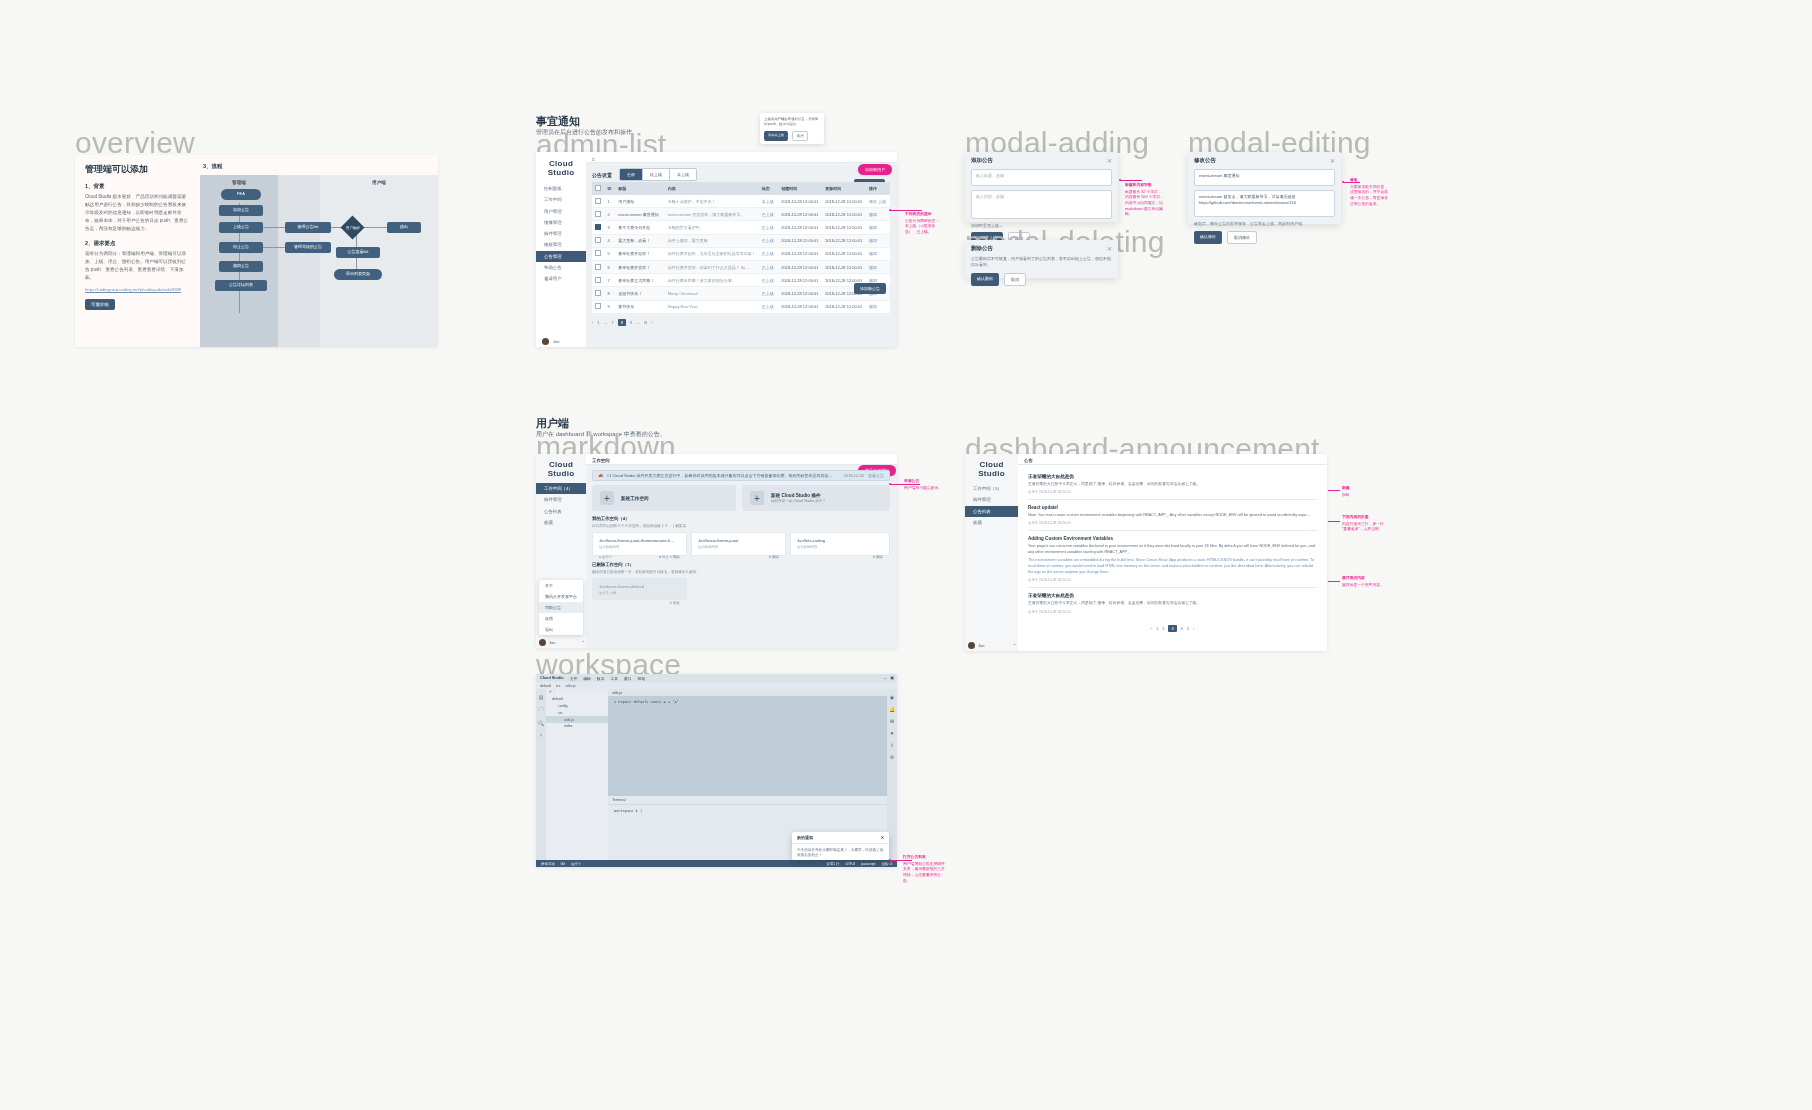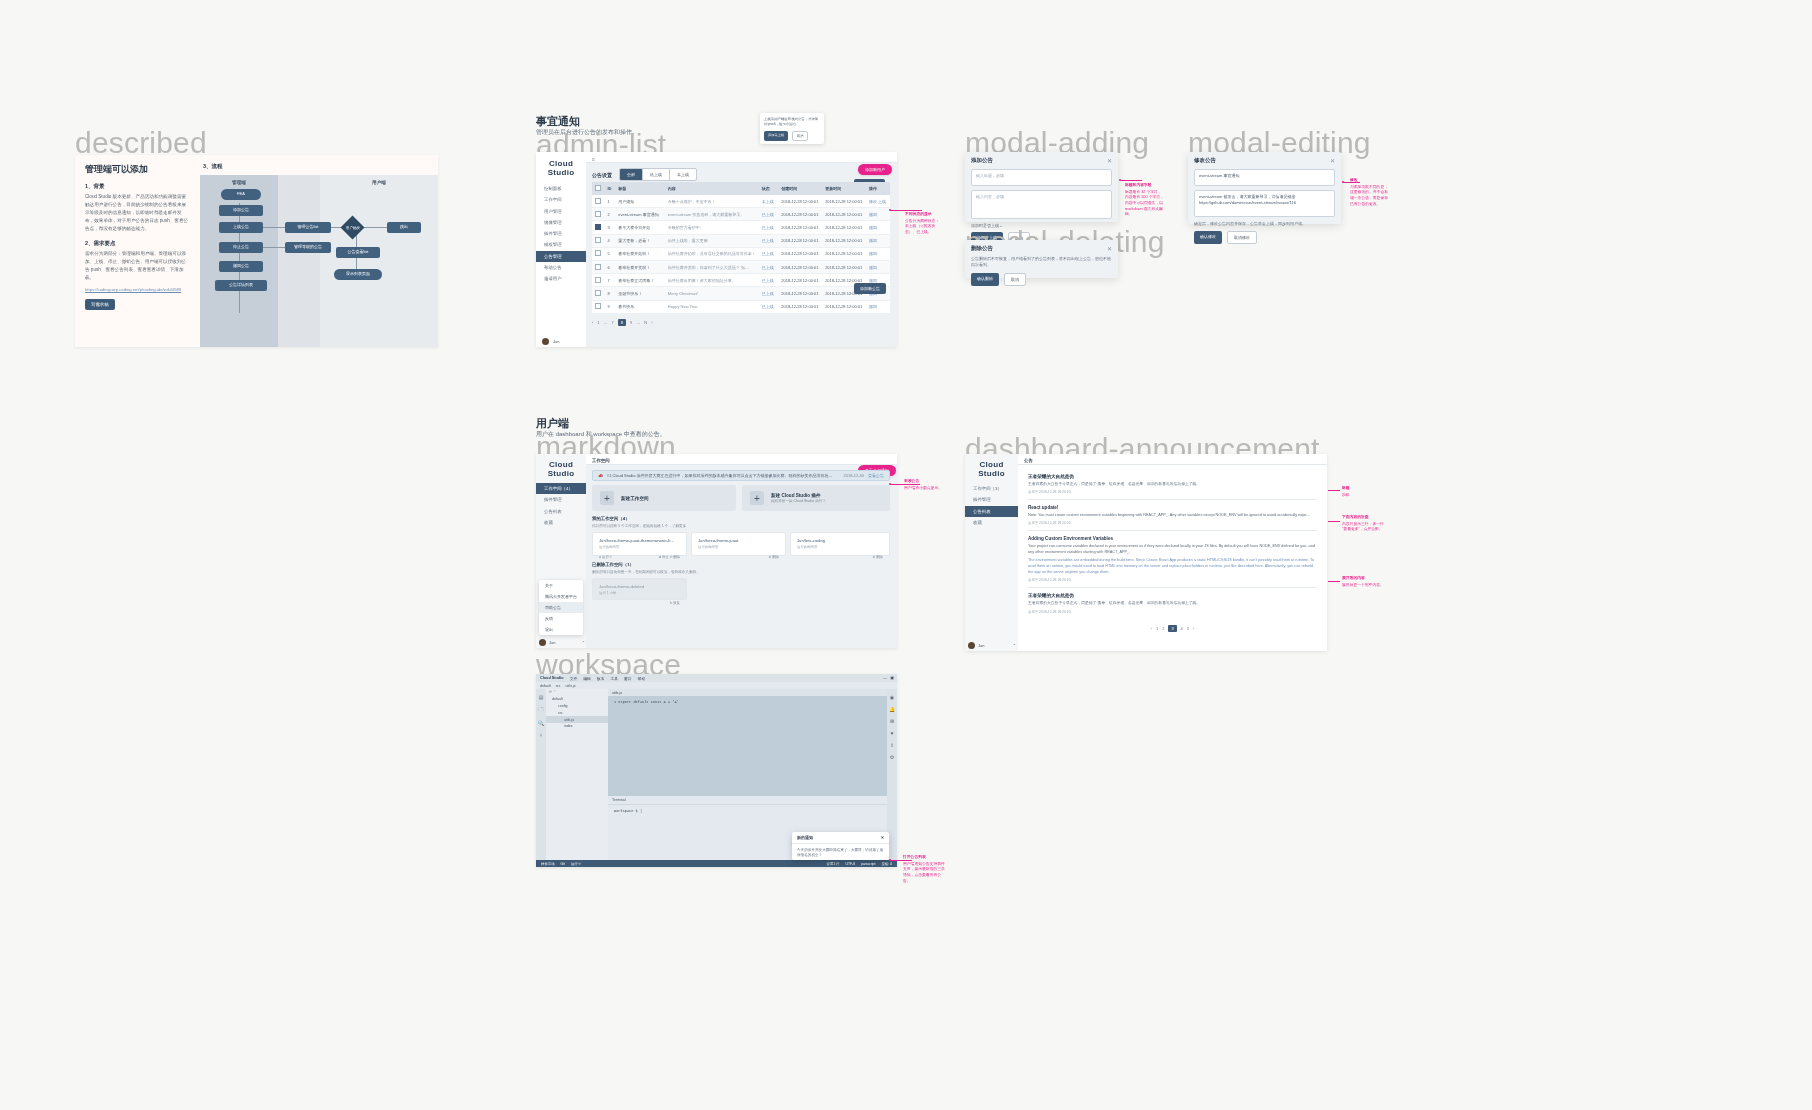--- a/index.html
+++ b/index.html
@@ -116,21 +116,21 @@
   .status{background:#3e5a77;color:#fff;font-size:3.4px;display:flex;align-items:center;gap:6px;padding:0 5px;}
   .popup{background:#fff;box-shadow:0 2px 7px rgba(0,0,0,.18);border-radius:2px;}
   .pop-h{font-size:4px;color:#2b3a4a;font-weight:700;padding:3px 5px;border-bottom:1px solid #e4e9ed;display:flex;justify-content:space-between;}
   .pop-b{font-size:3.6px;color:#5d6b7a;padding:4px 5px;line-height:1.5;}
 </style>
 </head>
 <body>
 
 <div class="board">
 
-  <div class="abs ghost" style="left:75px;top:128px;">described</div>
+  <div class="abs ghost" style="left:75px;top:128px;">overview</div>
   <div class="abs ov-card" style="left:75px;top:155px;width:363px;height:192px;">
     <div class="abs ov-left" style="left:0;top:0;width:125px;height:192px;padding:8px 10px;box-sizing:border-box;">
       <div class="ov-title">管理端可以添加</div>
       <div class="ov-h">1、背景</div>
       <div class="ov-p">Cloud Studio 版本更新、产品活动和功能调整需要触达用户进行公告，目前缺少统制的公告看板来展示等级及时的信息通知，以即临时都是走邮件发布，效果单体，对于用户公告的日志 push、查看公告点，都没有足够的触达能力。</div>
       <div class="ov-h">2、需求要点</div>
       <div class="ov-p">需求分为两部分：管理端和用户端。管理端可以添加、上线、停止、撤销公告。用户端可以接收到公告 push、查看公告列表、查看查看详情、下滑加载。</div>
       <div class="ov-link">https://codingcorp.coding.net/p/coding-ide/wiki/4589</div>
       <div class="ov-btn">写需求稿</div>
     </div>

